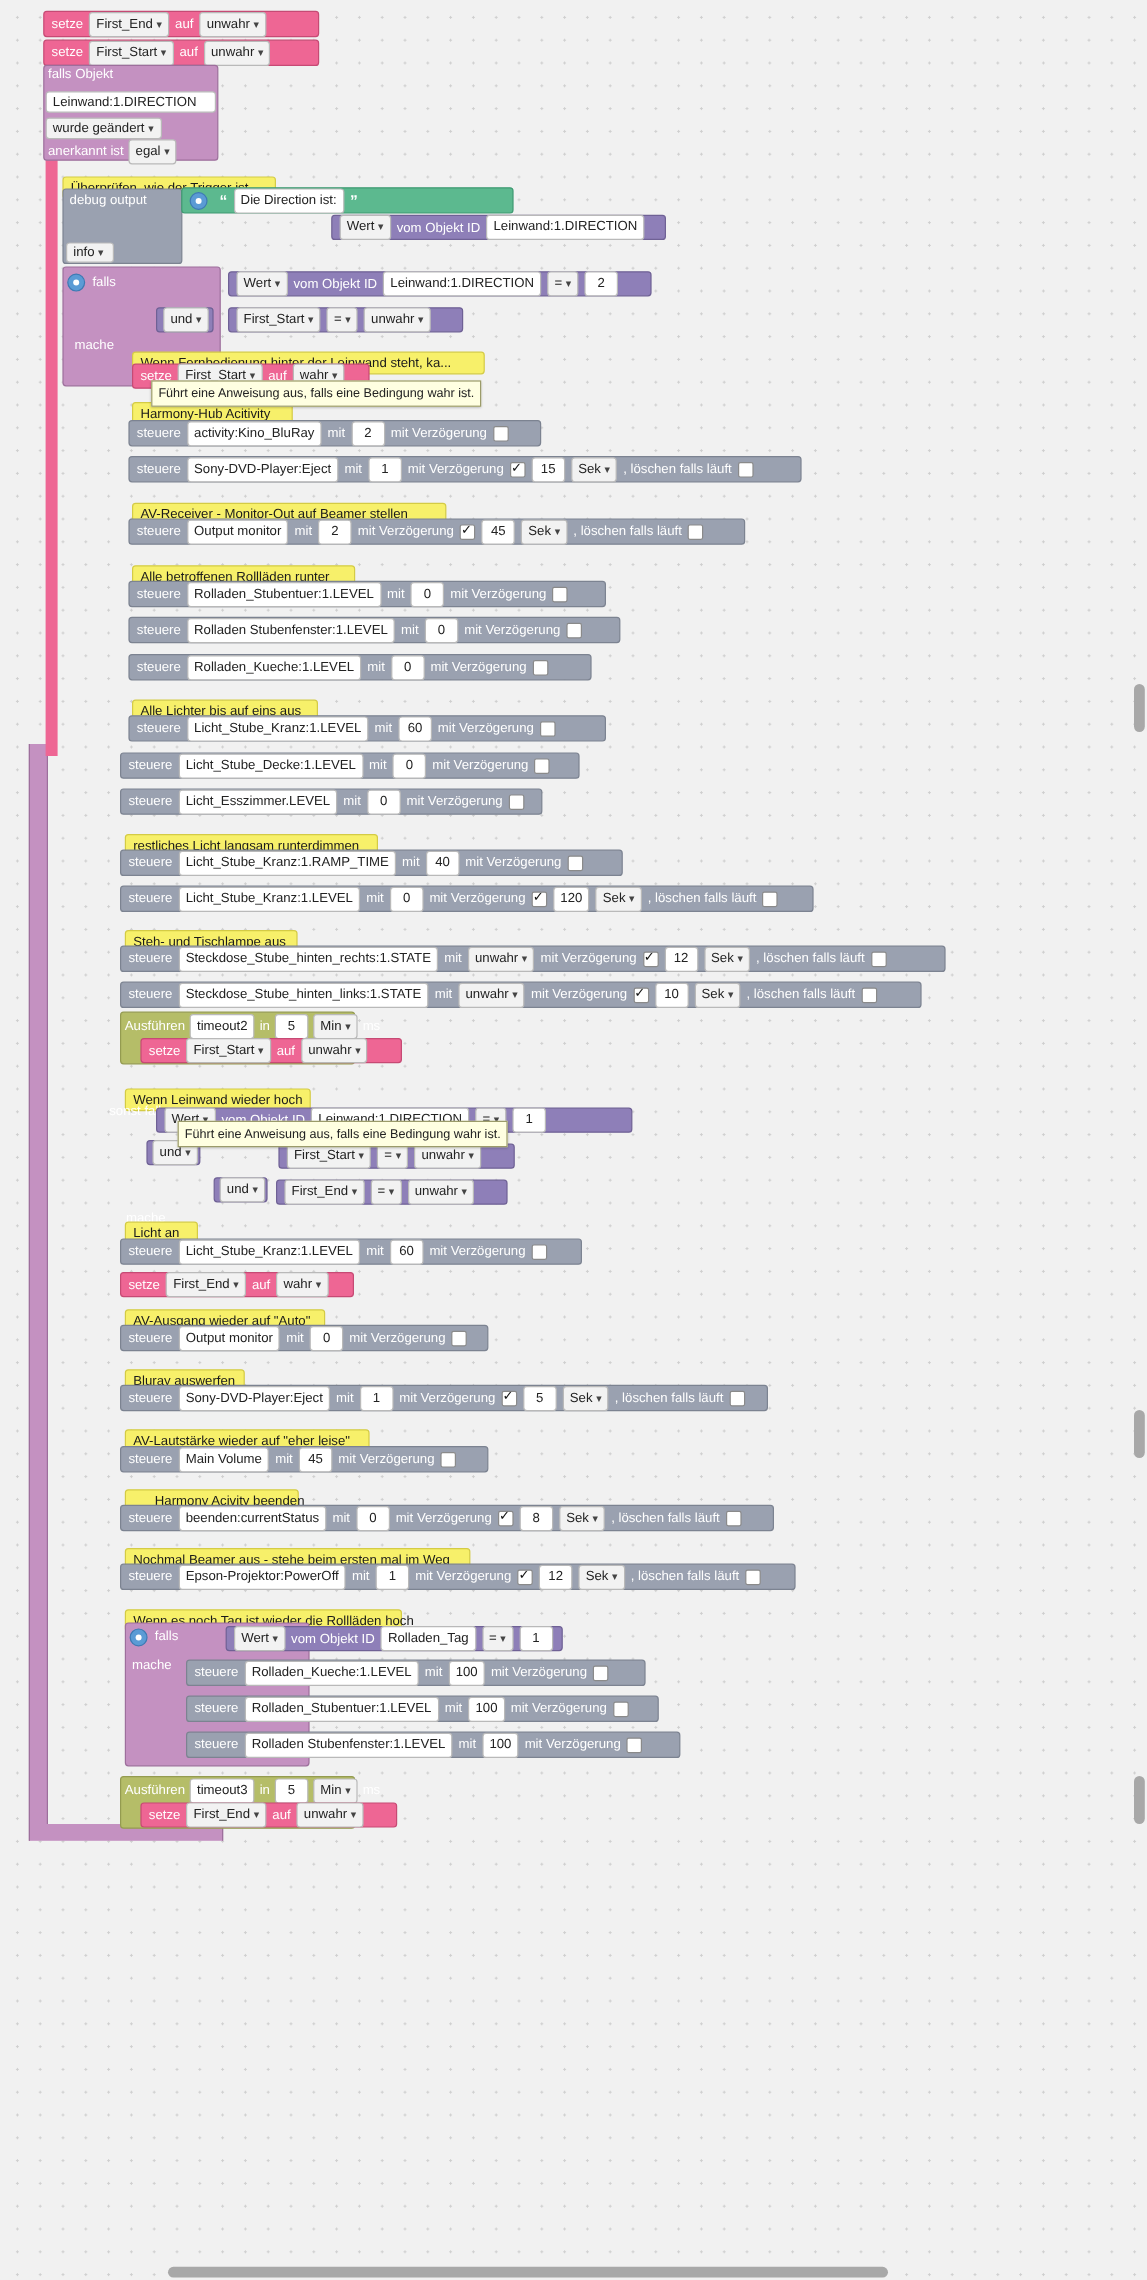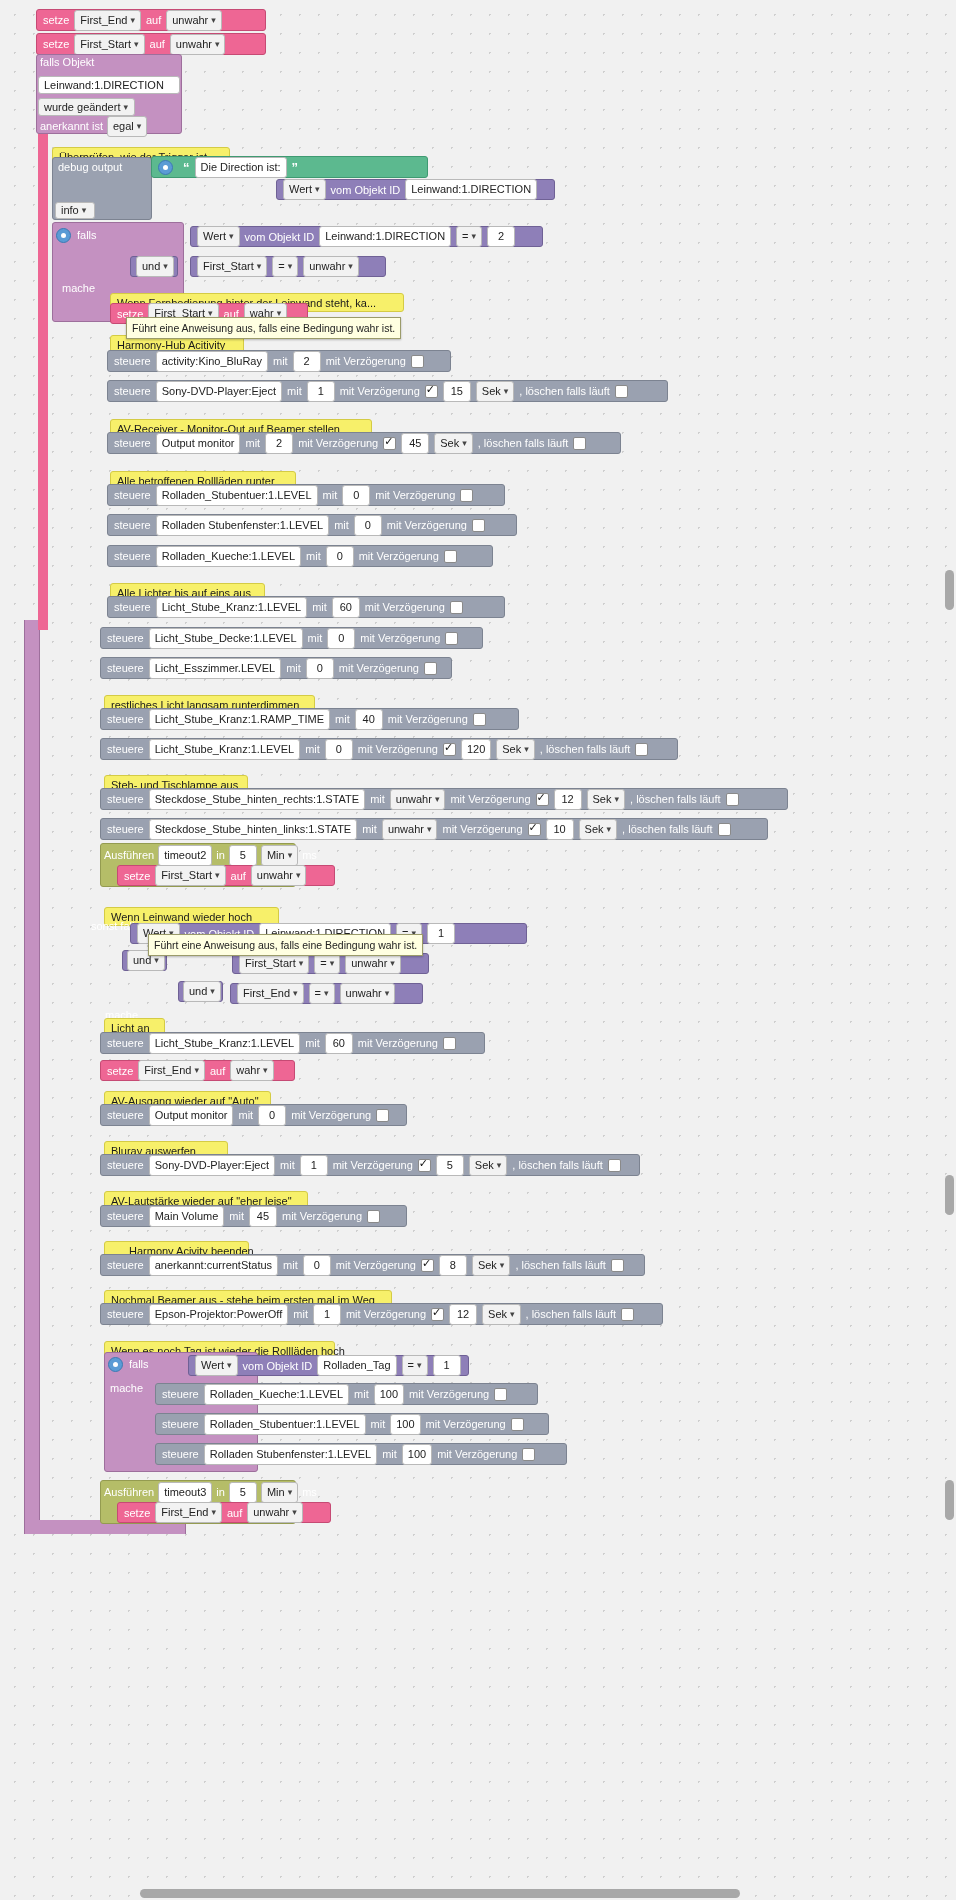--- a/index.html
+++ b/index.html
@@ -376,21 +376,21 @@
   </div>
   <div class="blk c-var" style="left:117px;top:865px;width:218px;height:21px;border-radius:3px;">
     <div class="row">
       <span class="lbl">setze</span>
       <span class="chip dd">First_Start</span>
       <span class="lbl">auf</span>
       <span class="chip dd">unwahr</span>
     </div>
   </div>
 
-  <div class="blk cmt" style="left:104px;top:897px;width:175px;">Wenn Leinwand wieder hoch</div>
+  <div class="blk cmt" style="left:104px;top:897px;width:155px;">Wenn Leinwand wieder hoch</div>
 
   <div class="blk" style="left:55px;top:920px;width:90px;height:18px;margin-left:36px;">
     <span class="lbl">sonst falls</span>
   </div>
 
   <div class="blk c-cmp" style="left:130px;top:923px;width:397px;height:21px;border-radius:3px;">
     <div class="row">
       <span class="chip dd">Wert</span>
       <span class="lbl">vom Objekt ID</span>
       <span class="fld">Leinwand:1.DIRECTION</span>
@@ -458,21 +458,21 @@
     <div class="row">
       <span class="lbl">steuere</span>
       <span class="fld">Output monitor</span>
       <span class="lbl">mit</span>
       <span class="fld num">0</span>
       <span class="lbl">mit Verzögerung</span>
       <span class="chk"></span>
     </div>
   </div>
 
-  <div class="blk cmt" style="left:104px;top:1131px;width:124px;">Bluray auswerfen</div>
+  <div class="blk cmt" style="left:104px;top:1131px;width:100px;">Bluray auswerfen</div>
 
   <div class="blk c-act" style="left:100px;top:1154px;width:540px;height:22px;border-radius:3px;">
     <div class="row">
       <span class="lbl">steuere</span>
       <span class="fld">Sony-DVD-Player:Eject</span>
       <span class="lbl">mit</span>
       <span class="fld num">1</span>
       <span class="lbl">mit Verzögerung</span>
       <span class="chk on"></span>
       <span class="fld num">5</span>
@@ -493,21 +493,21 @@
       <span class="lbl">mit Verzögerung</span>
       <span class="chk"></span>
     </div>
   </div>
 
   <div class="blk cmt" style="left:104px;top:1231px;width:145px;padding-left:24px;">Harmony Acivity beenden</div>
 
   <div class="blk c-act" style="left:100px;top:1254px;width:545px;height:22px;border-radius:3px;">
     <div class="row">
       <span class="lbl">steuere</span>
-      <span class="fld">anerkannt:currentStatus</span>
+      <span class="fld">beenden:currentStatus</span>
       <span class="lbl">mit</span>
       <span class="fld num">0</span>
       <span class="lbl">mit Verzögerung</span>
       <span class="chk on"></span>
       <span class="fld num">8</span>
       <span class="chip dd">Sek</span>
       <span class="lbl">, löschen falls läuft</span>
       <span class="chk"></span>
     </div>
   </div>

